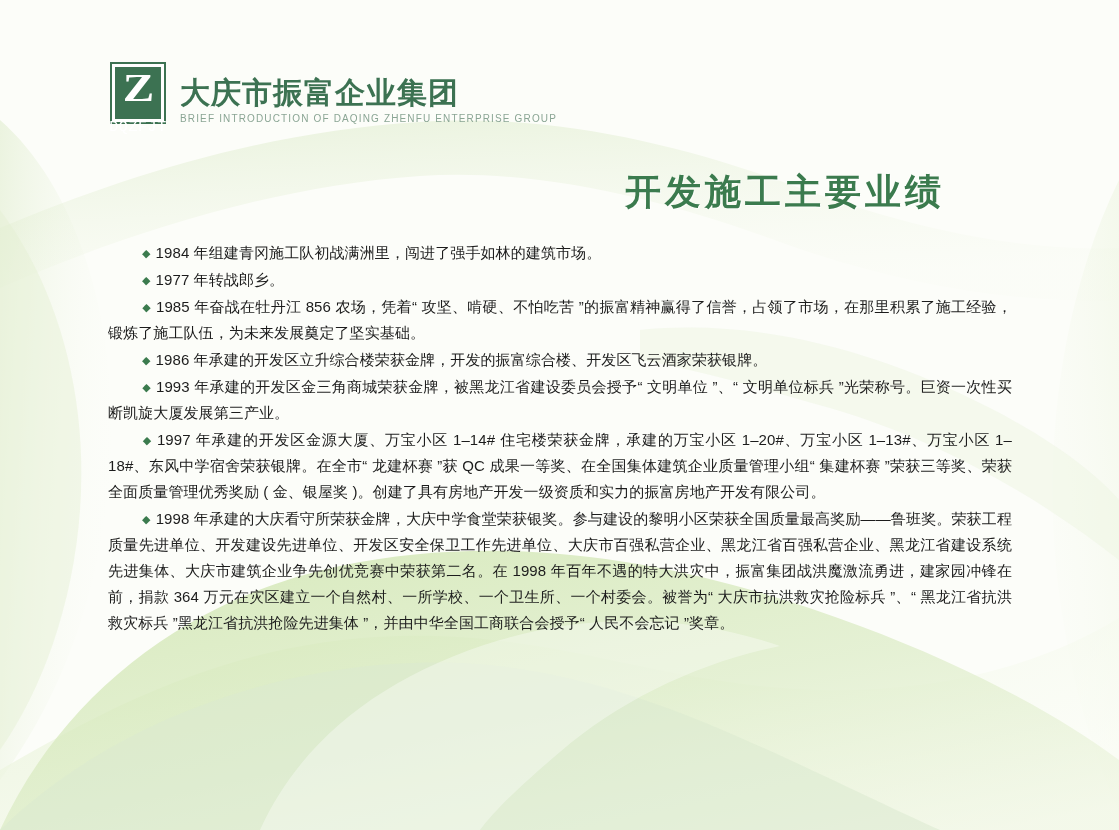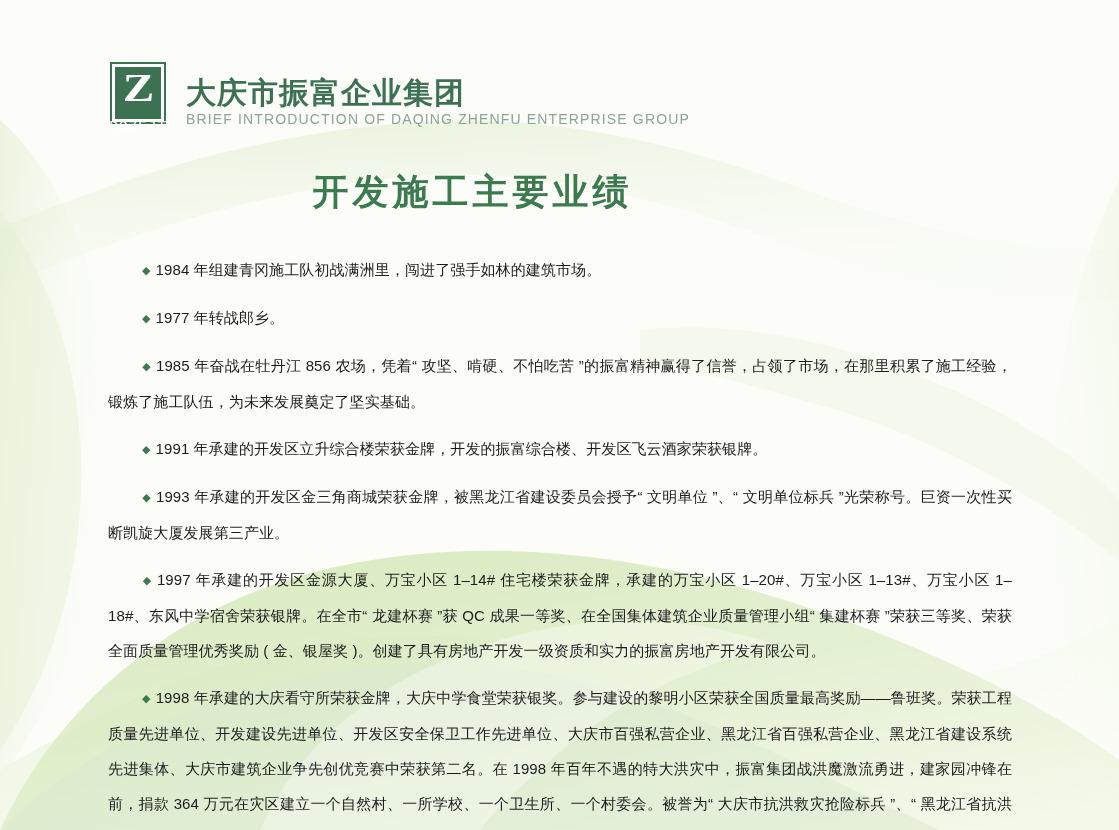--- a/index.html
+++ b/index.html
@@ -68,70 +68,70 @@
   }
   #logo-abbr {
     color: #ffffff;
     font-family: Liberation Mono, monospace;
     font-size: 15px;
     letter-spacing: 0.6px;
     line-height: 10px;
     margin-top: 16px;
   }
   #logo-text-wrap {
-    margin-left: 20px;
+    margin-left: 14px;
     padding-top: 14px;
   }
   #company-name {
     color: #3c7252;
     font-size: 30px;
     font-weight: 700;
     letter-spacing: 1px;
     line-height: 34px;
     white-space: nowrap;
   }
   #company-name-en {
     color: #8aa594;
-    font-size: 14px;
+    font-size: 10px;
     letter-spacing: 1.15px;
     line-height: 12px;
     margin-top: 3px;
     white-space: nowrap;
   }
 
   
   #page-title {
     position: absolute;
     top: 168px;
     left: 0;
     width: 945px;
-    text-align: center;
+    text-align: right;
     color: #3b7b4e;
     font-size: 36px;
     font-weight: 700;
     letter-spacing: 4px;
     z-index: 5;
     text-shadow: 1px 1px 0 rgba(255,255,255,0.7);
   }
 
   
   #content {
     position: absolute;
     left: 108px;
     top: 240px;
     width: 904px;
     z-index: 5;
   }
   .para {
     color: #1c1c1c;
     font-size: 15px;
-    line-height: 35px;
+    line-height: 26px;
     text-align: justify;
     text-justify: inter-ideograph;
-    margin: 12px 0 1px 0;
+    margin: 0 0 1px 0;
     letter-spacing: 0.1px;
   }
   .para .indent {
     display: inline-block;
     width: 34px;
   }
   .bullet {
     color: #3b7b4e;
     font-size: 11px;
     vertical-align: 1px;
@@ -198,19 +198,19 @@
       <div id="company-name-en">BRIEF INTRODUCTION OF DAQING ZHENFU ENTERPRISE GROUP</div>
     </div>
   </div>
 
   <div id="page-title">开发施工主要业绩</div>
 
   <div id="content">
       <div class="para"><span class="indent"></span><span class="bullet">◆</span><span>1984 年组建青冈施工队初战满洲里，闯进了强手如林的建筑市场。</span></div>
       <div class="para"><span class="indent"></span><span class="bullet">◆</span><span>1977 年转战郎乡。</span></div>
       <div class="para"><span class="indent"></span><span class="bullet">◆</span><span>1985 年奋战在牡丹江 856 农场，凭着“ 攻坚、啃硬、不怕吃苦 ”的振富精神赢得了信誉，占领了市场，在那里积累了施工经验，锻炼了施工队伍，为未来发展奠定了坚实基础。</span></div>
-      <div class="para"><span class="indent"></span><span class="bullet">◆</span><span>1991 年承建的开发区立升综合楼荣获金牌，开发的振富综合楼、开发区飞云酒家荣获银牌。</span></div>
+      <div class="para"><span class="indent"></span><span class="bullet">◆</span><span>1986 年承建的开发区立升综合楼荣获金牌，开发的振富综合楼、开发区飞云酒家荣获银牌。</span></div>
       <div class="para"><span class="indent"></span><span class="bullet">◆</span><span>1993 年承建的开发区金三角商城荣获金牌，被黑龙江省建设委员会授予“ 文明单位 ”、“ 文明单位标兵 ”光荣称号。巨资一次性买断凯旋大厦发展第三产业。</span></div>
       <div class="para"><span class="indent"></span><span class="bullet">◆</span><span>1997 年承建的开发区金源大厦、万宝小区 1–14# 住宅楼荣获金牌，承建的万宝小区 1–20#、万宝小区 1–13#、万宝小区 1–18#、东风中学宿舍荣获银牌。在全市“ 龙建杯赛 ”获 QC 成果一等奖、在全国集体建筑企业质量管理小组“ 集建杯赛 ”荣获三等奖、荣获全面质量管理优秀奖励 ( 金、银屋奖 )。创建了具有房地产开发一级资质和实力的振富房地产开发有限公司。</span></div>
       <div class="para"><span class="indent"></span><span class="bullet">◆</span><span>1998 年承建的大庆看守所荣获金牌，大庆中学食堂荣获银奖。参与建设的黎明小区荣获全国质量最高奖励——鲁班奖。荣获工程质量先进单位、开发建设先进单位、开发区安全保卫工作先进单位、大庆市百强私营企业、黑龙江省百强私营企业、黑龙江省建设系统先进集体、大庆市建筑企业争先创优竞赛中荣获第二名。在 1998 年百年不遇的特大洪灾中，振富集团战洪魔激流勇进，建家园冲锋在前，捐款 364 万元在灾区建立一个自然村、一所学校、一个卫生所、一个村委会。被誉为“ 大庆市抗洪救灾抢险标兵 ”、“ 黑龙江省抗洪救灾标兵 ”黑龙江省抗洪抢险先进集体 ”，并由中华全国工商联合会授予“ 人民不会忘记 ”奖章。</span></div>
     </div>
 
 </div>
 
 </body></html>

